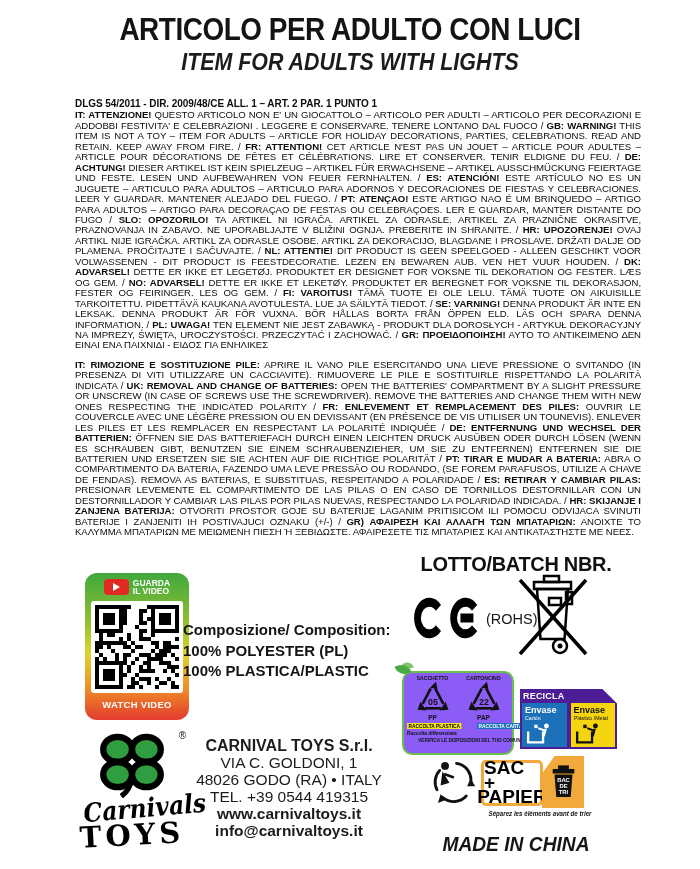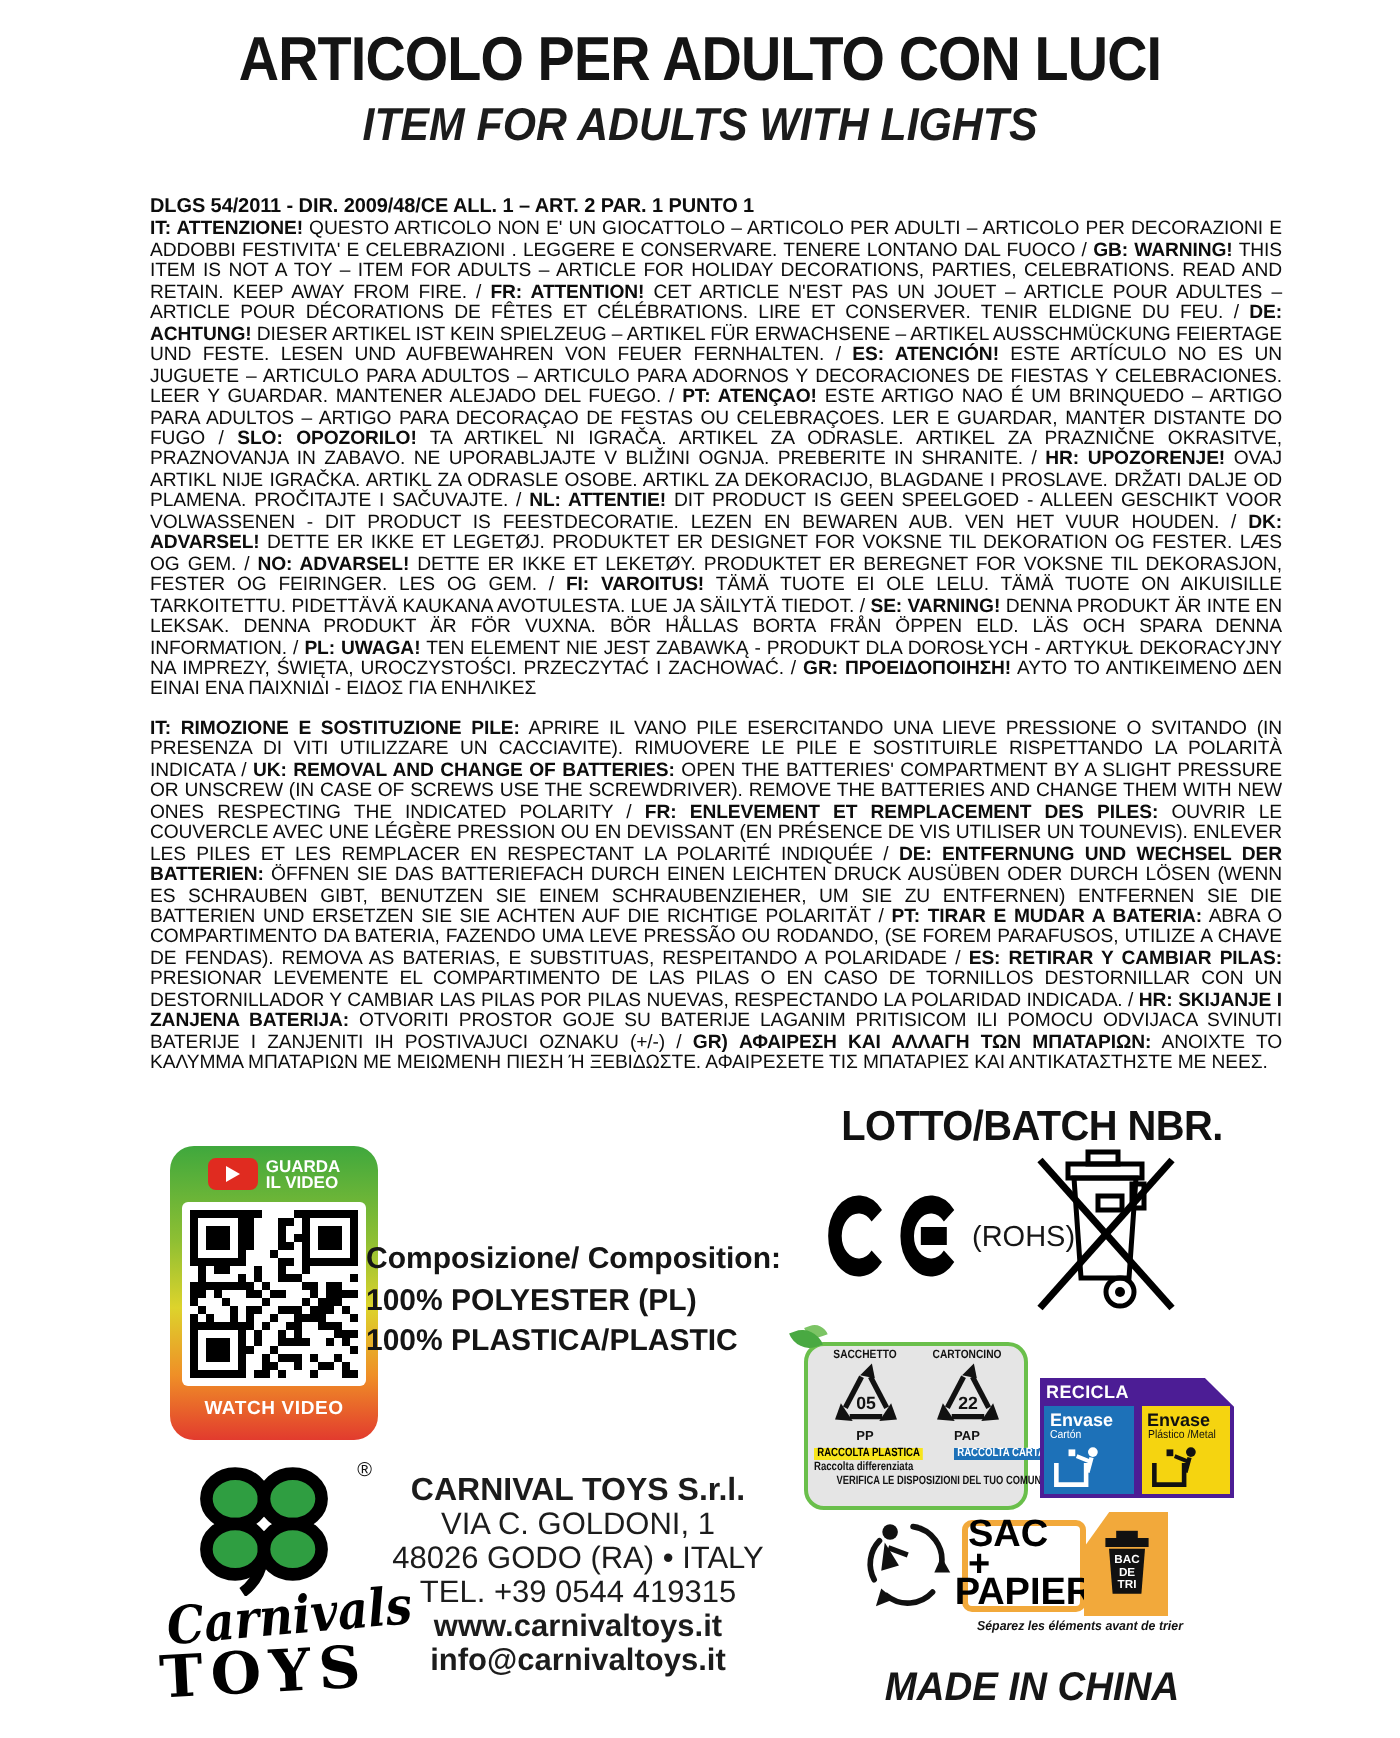--- a/index.html
+++ b/index.html
@@ -37,21 +37,21 @@
 
   .comp { position:absolute; left:183px; top:620px; width:210px; text-align:left;
           font-size:15px; font-weight:700; line-height:20.5px; color:#151515; }
 
   .ce-svg { position:absolute; left:413px; top:597px; }
   .rohs { position:absolute; left:486px; top:611px; font-size:14.5px; color:#161616; }
   .weee-svg { position:absolute; left:513px; top:565px; }
 
   
   .eco-label { position:absolute; left:402px; top:671px; width:112px; height:84px;
-               border:2.5px solid #6abf4b; border-radius:10px; background:#e5e5e5; padding:2px 3px 1px; }
+               border:2.5px solid #6abf4b; border-radius:10px; background:#8b5cf6; padding:2px 3px 1px; }
   .leaf { position:absolute; left:-8px; top:-9px; width:14px; height:11px; background:#49a942;
           border-radius:0 12px 0 12px; transform:rotate(-20deg);
           box-shadow:6px -2px 0 -2px #7cc465; }
   .eco-cols { display:flex; justify-content:space-around; }
   .eco-col { text-align:center; width:50%; }
   .eco-caption { font-size:6px; font-weight:700; transform:scaleX(.85); }
   .eco-mat { font-size:6.5px; font-weight:700; margin-top:-2px; }
   .eco-tags { display:flex; gap:2px; margin-top:2px; justify-content:flex-start; }
   .tag-y { background:#f7e51c; color:#000; font-size:6px; font-weight:700; padding:0 2px; transform:scaleX(.8); transform-origin:left; white-space:nowrap; }
   .tag-b { background:#1d71b8; color:#fff; font-size:6px; font-weight:700; padding:0 2px; transform:scaleX(.8); transform-origin:left; white-space:nowrap; }

